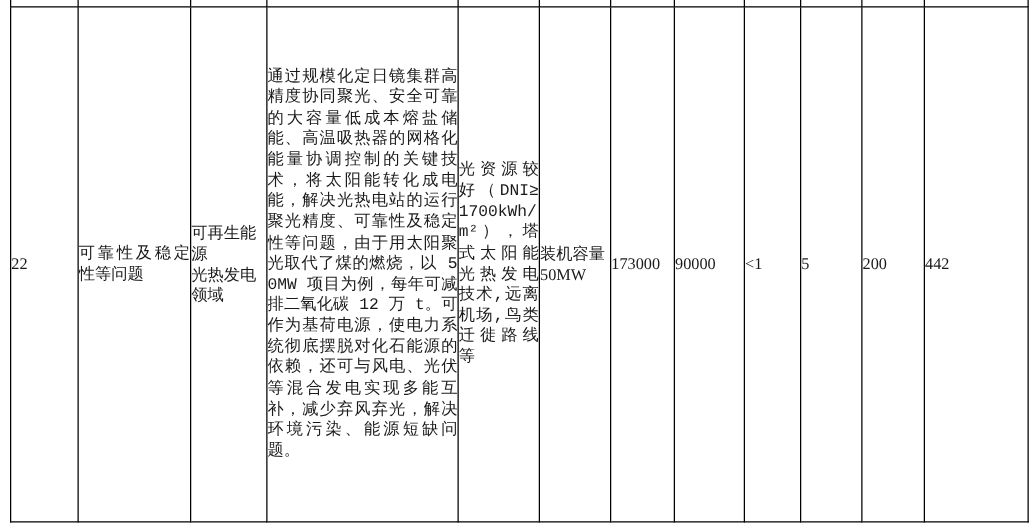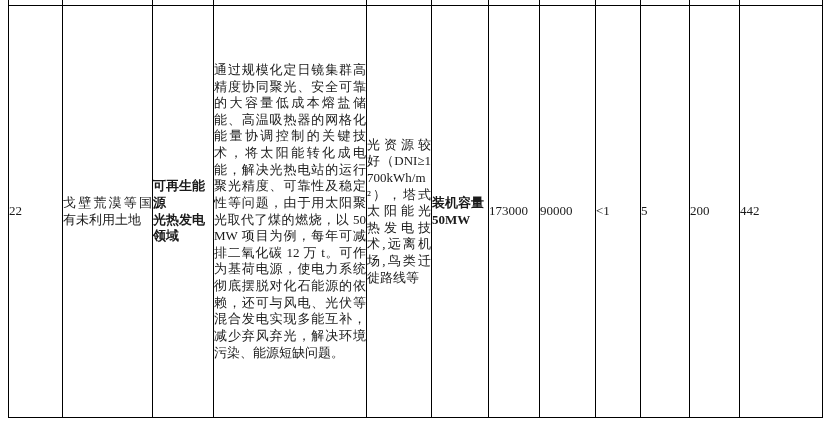--- a/index.html
+++ b/index.html
@@ -44,22 +44,23 @@
   tr.main-row td {
     height: 411px;
   }
   td.center { text-align: left; }
   td.pad    { padding: 0 4px; }
   td.pad5   { padding: 0 5px; }
   td.pad3   { padding: 0 3px; }
   td.just {
     text-align: justify;
     text-justify: inter-character;
+    font-family: Liberation Mono, monospace;
   }
-  td.preline { white-space: pre-line; font-weight: bold; }
+  td.preline { white-space: pre-line; }
   td.desc { line-height: 1.22; }
 </style>
 </head>
 <body>
 
 <div class="page">
   <table class="doc-table">
     <colgroup>
       <col style="width:54px">
       <col style="width:90px">
@@ -84,21 +85,21 @@
       <td></td>
       <td></td>
       <td></td>
       <td></td>
       <td></td>
       <td></td>
       <td></td>
     </tr>
     <tr class="main-row">
       <td class="center">22</td>
-      <td class="pad just">戈壁荒漠等国有未利用土地</td>
+      <td class="pad just">可靠性及稳定性等问题</td>
       <td class="pad preline">可再生能源
 光热发电领域</td>
       <td class="pad5 just desc">通过规模化定日镜集群高精度协同聚光、安全可靠的大容量低成本熔盐储能、高温吸热器的网格化能量协调控制的关键技术，将太阳能转化成电能，解决光热电站的运行聚光精度、可靠性及稳定性等问题，由于用太阳聚光取代了煤的燃烧，以 50MW 项目为例，每年可减排二氧化碳 12 万 t。可作为基荷电源，使电力系统彻底摆脱对化石能源的依赖，还可与风电、光伏等混合发电实现多能互补，减少弃风弃光，解决环境污染、能源短缺问题。</td>
       <td class="pad3 just">光资源较好（DNI≥1700kWh/m²），塔式太阳能光热发电技术,远离机场,鸟类迁徙路线等</td>
       <td class="pad preline">装机容量
 50MW</td>
       <td class="center">173000</td>
       <td class="center">90000</td>
       <td class="center">&lt;1</td>
       <td class="center">5</td>

